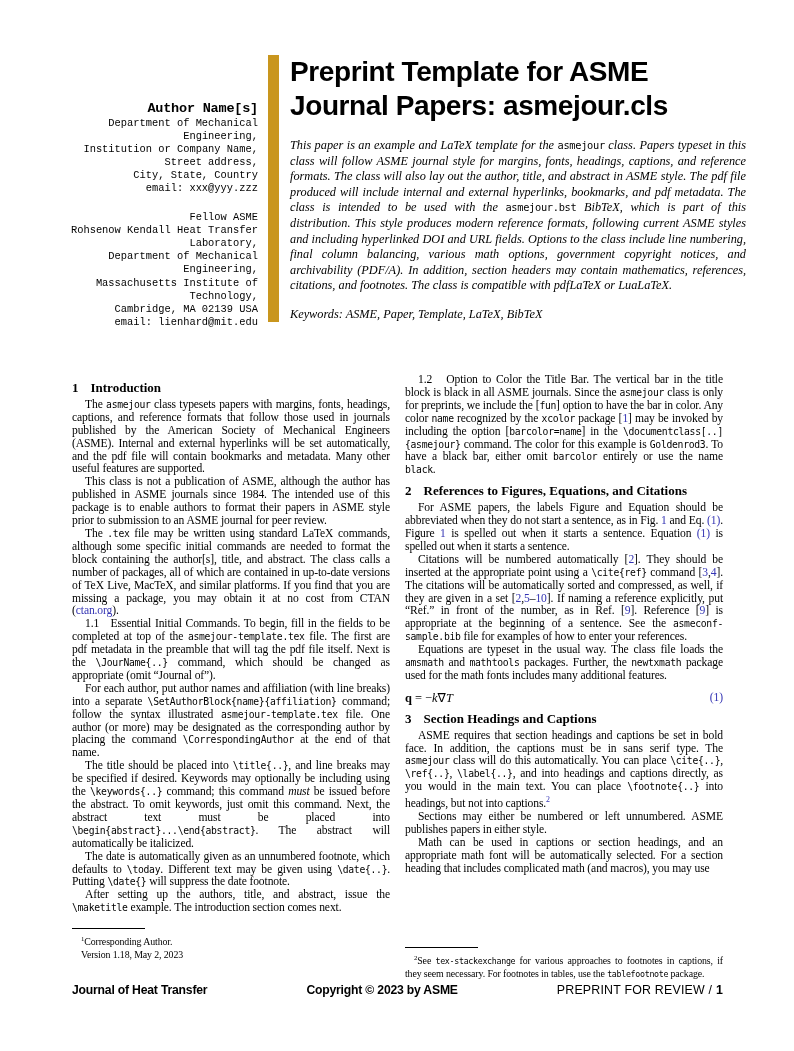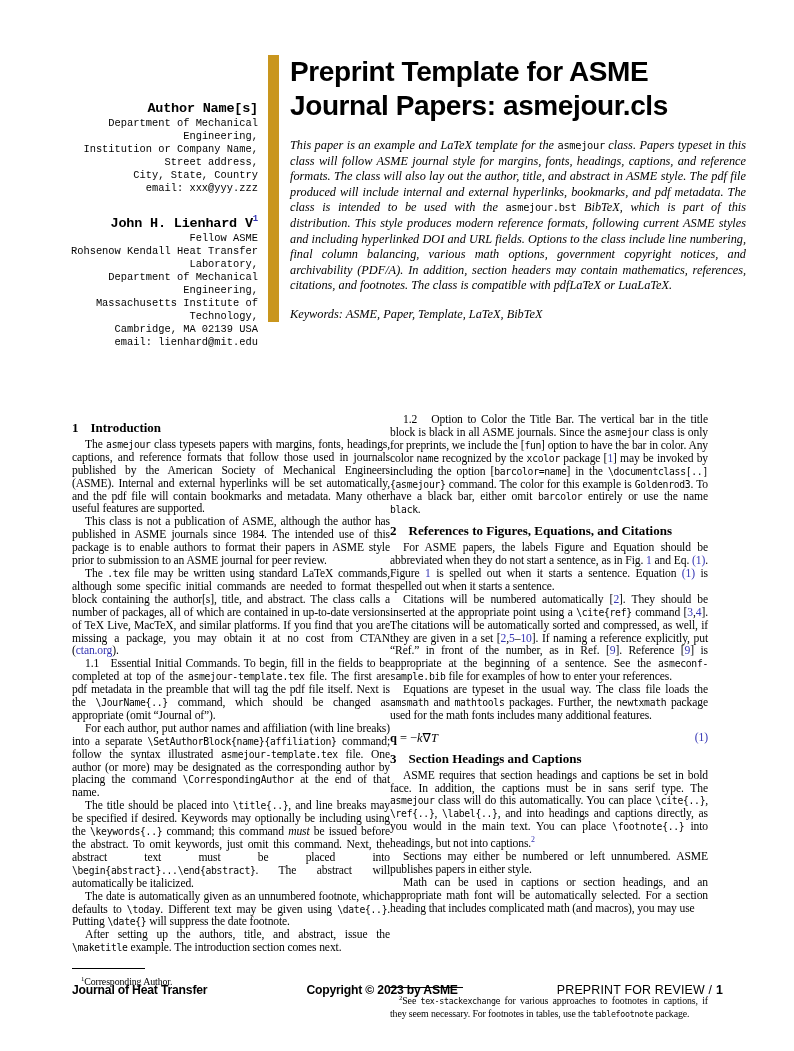--- a/index.html
+++ b/index.html
@@ -14,22 +14,22 @@
   .authsup{font-size:9px;vertical-align:super;color:var(--link,#3333b3);font-weight:bold;}
   .affline{font-size:10.4px;line-height:13.1px;}
   .mast-right{position:absolute;left:268px;top:55px;width:478px;display:flex;align-items:stretch;}
   .titlebar{width:11px;margin-right:11px;background:var(--bar,#C9961E);}
   .titleblock{width:456px;}
   .title-line{font-family:"Liberation Sans",sans-serif;font-weight:bold;font-size:28px;
               line-height:34px;letter-spacing:-0.4px;}
   .abstract{margin-top:15px;font-style:italic;font-size:12.3px;line-height:15.6px;text-align:justify;}
   .keywords{margin-top:13px;font-style:italic;font-size:12.3px;}
   
-  .bodycols{position:absolute;left:72px;top:374px;width:651px;height:606px;display:flex;
-            font-size:11.6px;line-height:12.9px;text-align:justify;letter-spacing:-0.12px;margin-top:40px;}
+  .bodycols{position:absolute;left:72px;top:374px;width:651px;height:606px;display:flex;gap:15px;
+            font-size:11.6px;line-height:12.9px;text-align:justify;letter-spacing:-0.12px;}
   .col{width:318px;display:flex;flex-direction:column;}
   .sechead{font-weight:bold;font-size:13px;margin:8px 0 4px;text-align:left;text-indent:0;letter-spacing:0;}
   .secnum{margin-right:12px;}
   .para{margin:0;text-indent:13px;}
   .eqrow{display:flex;align-items:center;margin:9px 0 7px;}
   .eqmath{flex:1;text-align:left;font-size:12.4px;letter-spacing:0;}
   
   .seg-n{}
   .seg-code{font-family:"DejaVu Sans Mono",monospace;font-size:0.84em;font-style:normal;letter-spacing:-0.3px;}
   .seg-link{color:var(--link,#3333b3);}
@@ -62,23 +62,20 @@
       </div>
       <div>
           <div class="affline">Department of Mechanical Engineering,</div>
           <div class="affline">Institution or Company Name,</div>
           <div class="affline">Street address,</div>
           <div class="affline">City, State, Country</div>
           <div class="affline">email: xxx@yyy.zzz</div>
         </div>
     </div>
     <div class="authblock second">
-      <div class="authname">
-        <span>John H. Lienhard V</span><span class="authsup">1</span>
-      </div>
       <div>
           <div class="affline">Fellow ASME</div>
           <div class="affline">Rohsenow Kendall Heat Transfer Laboratory,</div>
           <div class="affline">Department of Mechanical Engineering,</div>
           <div class="affline">Massachusetts Institute of Technology,</div>
           <div class="affline">Cambridge, MA 02139 USA</div>
           <div class="affline">email: lienhard@mit.edu</div>
         </div>
     </div>
   </div>
@@ -103,20 +100,21 @@
           <p class="para"><span class="seg-b">1.1&nbsp;&nbsp;&nbsp;Essential Initial Commands.</span><span class="seg-n"> To begin, fill in the fields to be completed at top of the </span><span class="seg-code">asmejour-template.tex</span><span class="seg-n"> file. The first are pdf metadata in the preamble that will tag the pdf file itself. Next is the </span><span class="seg-code">\JourName{..}</span><span class="seg-n"> command, which should be changed as appropriate (omit “Journal of”).</span></p>
           <p class="para"><span class="seg-n">For each author, put author names and affiliation (with line breaks) into a separate </span><span class="seg-code">\SetAuthorBlock{name}{affiliation}</span><span class="seg-n"> command; follow the syntax illustrated </span><span class="seg-code">asmejour-template.tex</span><span class="seg-n"> file. One author (or more) may be designated as the corresponding author by placing the command </span><span class="seg-code">\CorrespondingAuthor</span><span class="seg-n"> at the end of that name.</span></p>
           <p class="para"><span class="seg-n">The title should be placed into </span><span class="seg-code">\title{..}</span><span class="seg-n">, and line breaks may be specified if desired.  Keywords may optionally be including using the </span><span class="seg-code">\keywords{..}</span><span class="seg-n"> command; this command </span><span class="seg-it">must</span><span class="seg-n"> be issued before the abstract.  To omit keywords, just omit this command.  Next, the abstract text must be placed into </span><span class="seg-code">\begin{abstract}...\end{abstract}</span><span class="seg-n">. The abstract will automatically be italicized.</span></p>
           <p class="para"><span class="seg-n">The date is automatically given as an unnumbered footnote, which defaults to </span><span class="seg-code">\today</span><span class="seg-n">.  Different text may be given using </span><span class="seg-code">\date{..}</span><span class="seg-n">. Putting </span><span class="seg-code">\date{}</span><span class="seg-n"> will suppress the date footnote.</span></p>
           <p class="para"><span class="seg-n">After setting up the authors, title, and abstract, issue the </span><span class="seg-code">\maketitle</span><span class="seg-n"> example. The introduction section comes next.</span></p>
         </div>
       <div class="fnblock">
         <div class="fnrule"></div>
         <div>
             <div class="fnline"><span class="seg-sup">1</span><span class="seg-n">Corresponding Author.</span></div>
+            <div class="fnline"><span class="seg-n">Version 1.18, May 2, 2023</span></div>
           </div>
       </div>
     </div>
     <div class="col">
       <div>
           <p class="para"><span class="seg-b">1.2&nbsp;&nbsp;&nbsp;Option to Color the Title Bar.</span><span class="seg-n"> The vertical bar in the title block is black in all ASME journals.  Since the </span><span class="seg-code">asmejour</span><span class="seg-n"> class is only for preprints, we include the [</span><span class="seg-code">fun</span><span class="seg-n">] option to have the bar in color. Any color </span><span class="seg-code">name</span><span class="seg-n"> recognized by the </span><span class="seg-code">xcolor</span><span class="seg-n"> package [</span><span class="seg-link">1</span><span class="seg-n">] may be invoked by including the option [</span><span class="seg-code">barcolor=name</span><span class="seg-n">] in the </span><span class="seg-code">\documentclass[..]{asmejour}</span><span class="seg-n"> command.  The color for this example is </span><span class="seg-code">Goldenrod3</span><span class="seg-n">. To have a black bar, either omit </span><span class="seg-code">barcolor</span><span class="seg-n"> entirely or use the name </span><span class="seg-code">black</span><span class="seg-n">.</span></p>
           <div class="sechead"><span class="secnum">2</span><span>References to Figures, Equations, and Citations</span></div>
           <p class="para"><span class="seg-n">For ASME papers, the labels Figure and Equation should be abbreviated when they do not start a sentence, as in Fig. </span><span class="seg-link">1</span><span class="seg-n"> and Eq. </span><span class="seg-link">(1)</span><span class="seg-n">. Figure </span><span class="seg-link">1</span><span class="seg-n"> is spelled out when it starts a sentence.  Equation </span><span class="seg-link">(1)</span><span class="seg-n"> is spelled out when it starts a sentence.</span></p>
           <p class="para"><span class="seg-n">Citations will be numbered automatically [</span><span class="seg-link">2</span><span class="seg-n">].  They should be inserted at the appropriate point using a </span><span class="seg-code">\cite{ref}</span><span class="seg-n"> command [</span><span class="seg-link">3</span><span class="seg-n">,</span><span class="seg-link">4</span><span class="seg-n">]. The citations will be automatically sorted and compressed, as well, if they are given in a set [</span><span class="seg-link">2</span><span class="seg-n">,</span><span class="seg-link">5</span><span class="seg-n">–</span><span class="seg-link">10</span><span class="seg-n">].  If naming a reference explicitly, put “Ref.” in front of the number, as in Ref. [</span><span class="seg-link">9</span><span class="seg-n">]. Reference [</span><span class="seg-link">9</span><span class="seg-n">] is appropriate at the beginning of a sentence.  See the </span><span class="seg-code">asmeconf-sample.bib</span><span class="seg-n"> file for examples of how to enter your references.</span></p>
           <p class="para"><span class="seg-n">Equations are typeset in the usual way.  The class file loads the </span><span class="seg-code">amsmath</span><span class="seg-n"> and </span><span class="seg-code">mathtools</span><span class="seg-n"> packages.  Further, the </span><span class="seg-code">newtxmath</span><span class="seg-n"> package used for the math fonts includes many additional features.</span></p>

